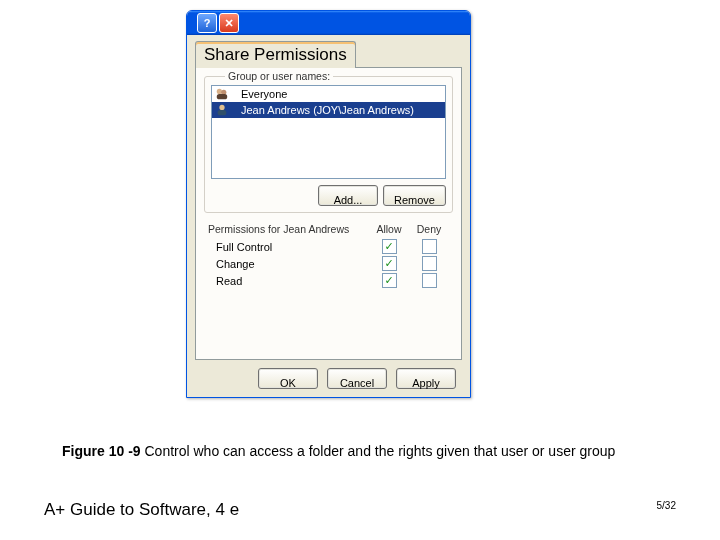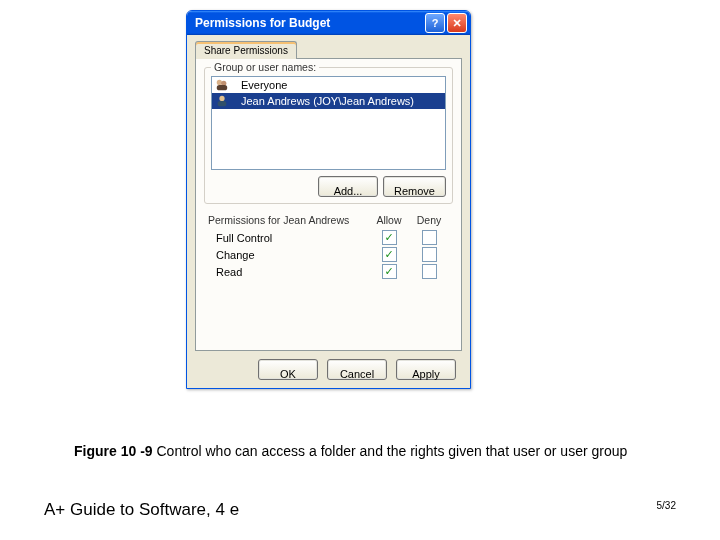--- a/index.html
+++ b/index.html
@@ -57,41 +57,41 @@
   .tabstrip {
     display: flex;
     margin-bottom: -1px;
   }
   .tab {
     background: #ece9d8;
     border: 1px solid #919b9c;
     border-bottom: none;
     border-radius: 3px 3px 0 0;
     padding: 3px 8px;
-    font-size: 10px;
+    font-size: 17px;
     position: relative;
     z-index: 2;
     box-shadow: inset 0 2px 0 #f6c173;
   }
   .tabpanel {
     border: 1px solid #919b9c;
     background: #fdfcf9;
     padding: 8px 8px 10px 8px;
   }
   .groupbox {
     border: 1px solid #d4d0c8;
     border-radius: 3px;
     padding: 8px 6px 6px 6px;
     position: relative;
     margin-bottom: 8px;
   }
   .groupbox .legend {
     position: absolute;
     top: -7px;
-    left: 6px;
+    left: 20px;
     background: #fdfcf9;
     padding: 0 3px;
     font-size: 10.5px;
     color: #333;
   }
   .listbox {
     border: 1px solid #7f9db9;
     background: #fff;
     height: 92px;
     overflow: hidden;
@@ -160,21 +160,21 @@
     vertical-align: middle;
   }
   .dlgbuttons {
     display: flex;
     justify-content: flex-end;
     gap: 9px;
     padding: 8px 6px 0 0;
   }
   .caption {
     position: absolute;
-    left: 74px;
+    left: 62px;
     top: 442px;
     width: 582px;
     font-family: Arial, sans-serif;
     font-size: 14px;
     color: #000;
     line-height: 1.3;
   }
   .caption .figno { font-weight: bold; }
   .footer-left {
     position: absolute;
@@ -191,21 +191,20 @@
     font-size: 10px;
   }
   .permspace { height: 60px; }
 </style>
 </head>
 <body>
 
 <div class="stage">
   <div class="window">
     <div class="titlebar">
-      <span class="title">Permissions for Budget</span>
       <div class="ctlbtn help-btn">?</div>
       <div class="ctlbtn close-btn">✕</div>
     </div>
     <div class="client">
       <div class="tabstrip">
         <div class="tab">Share Permissions</div>
       </div>
       <div class="tabpanel">
 
         <div class="groupbox">

